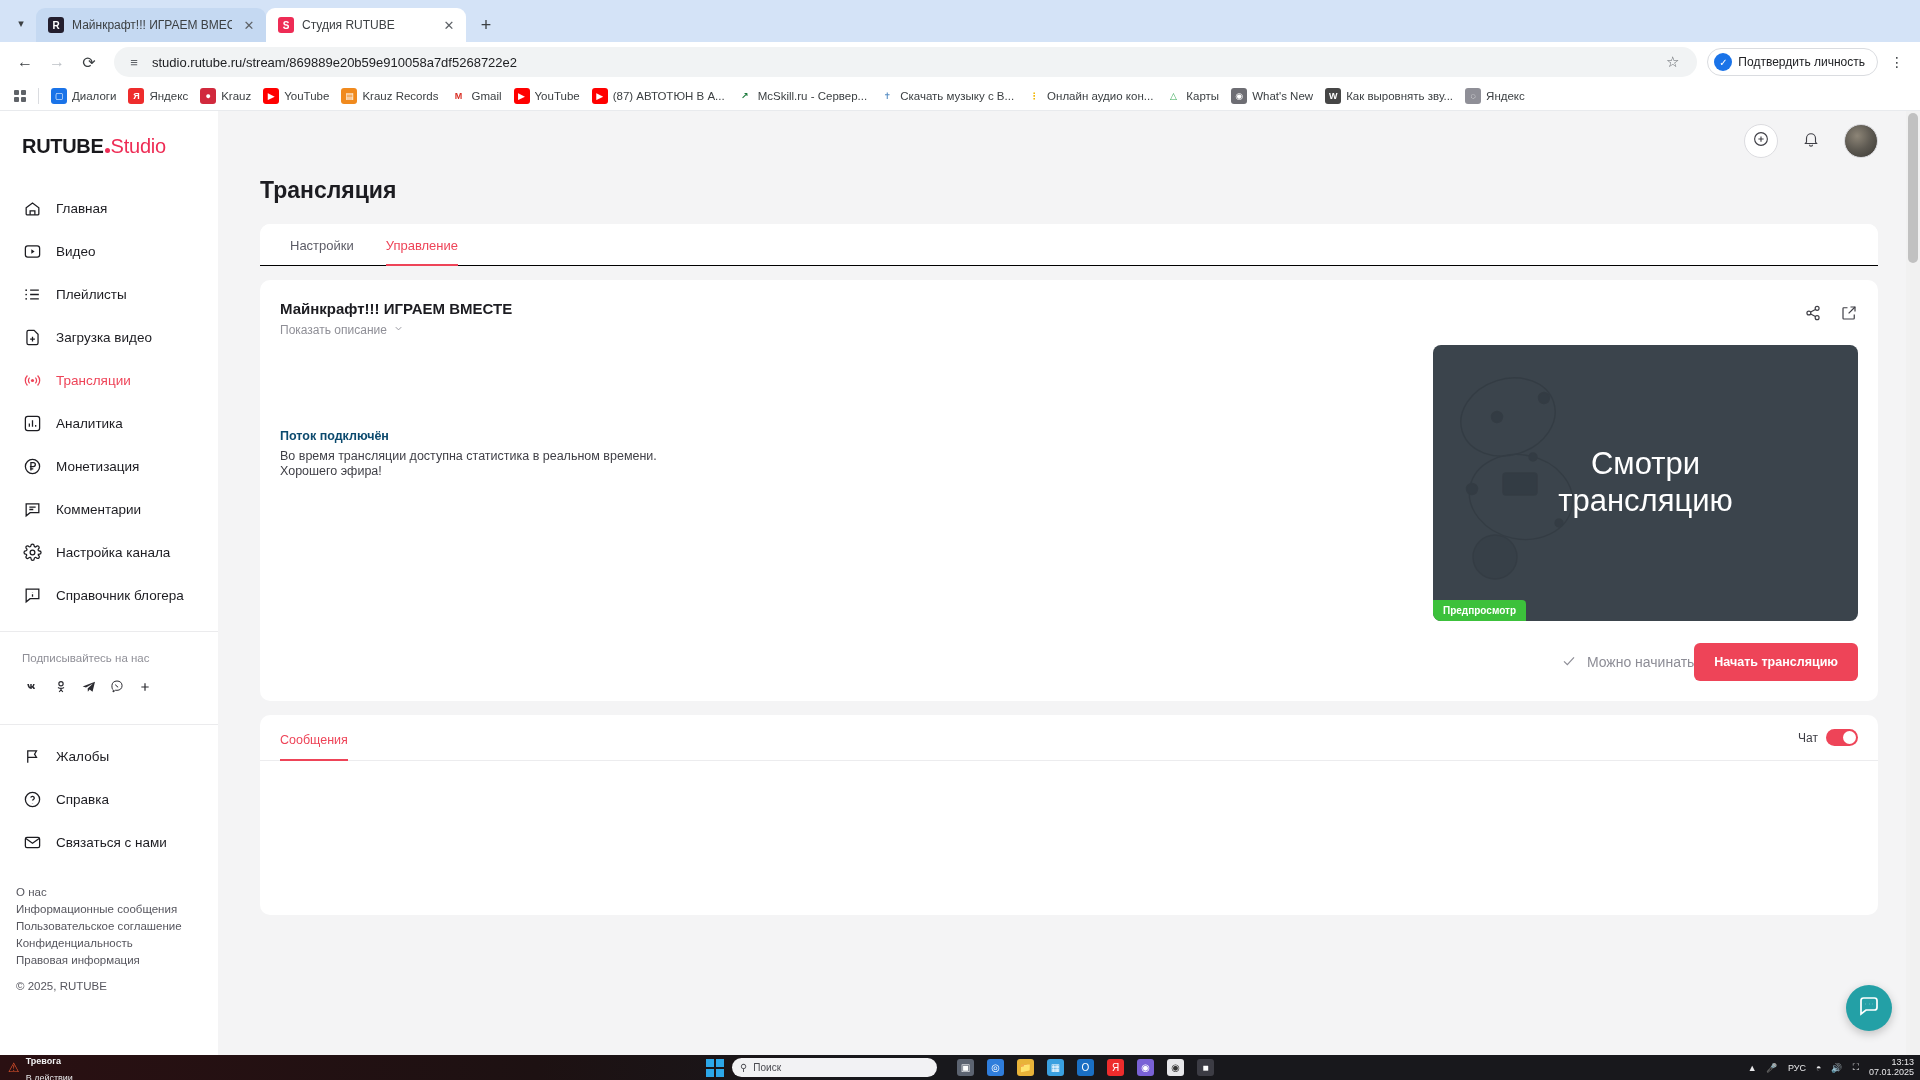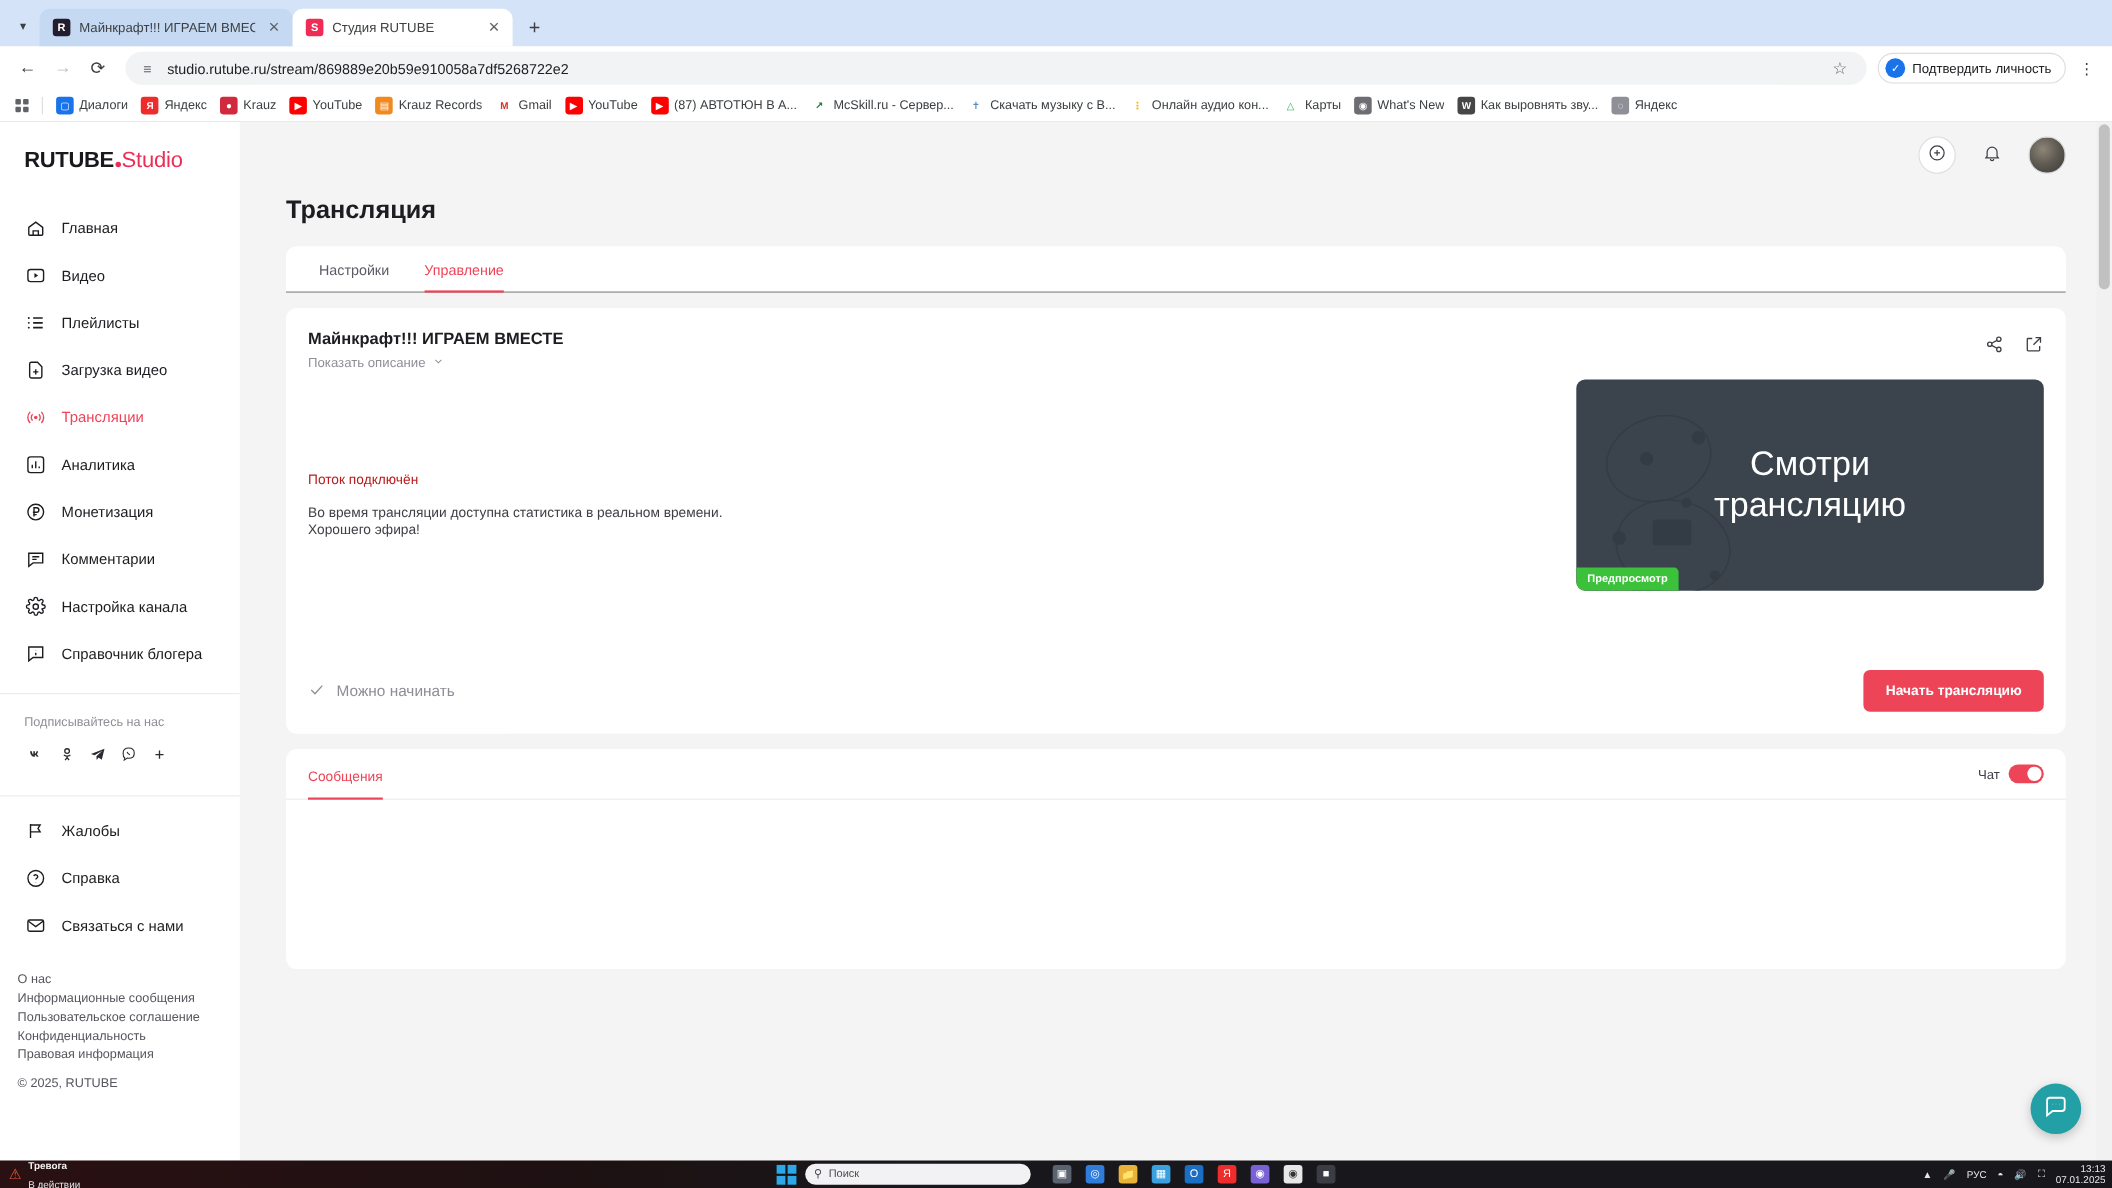--- a/index.html
+++ b/index.html
@@ -166,39 +166,39 @@
   .panel { background:#fff; border-radius: 10px; margin-top: 14px; padding: 20px 20px 0 20px;
     position:relative; }
   .panel-head { display:flex; justify-content:space-between; align-items:flex-start; }
   .stream-title { font-size: 15px; font-weight: 700; color:#1c1c21; }
   .show-desc { font-size: 12px; color:#8f8f97; margin-top: 6px; display:flex; align-items:center; gap:6px; }
   .head-actions { display:flex; gap: 18px; color:#3f3f46; padding-top:4px; }
   .head-actions svg { width:18px;height:18px; }
 
   .panel-body { display:flex; align-items:flex-start; gap: 0; min-height: 250px; }
   .status-col { flex:1 1 auto; padding-top: 92px; }
-  .status-head { font-size: 12.5px; font-weight:400; color:#b91c1c; margin-bottom: 16px; }
+  .status-head { font-size: 12.5px; font-weight:700; color:#0c4a6e; margin-bottom: 6px; }
   .status-line { font-size: 12.5px; color:#3f3f46; line-height: 1.2; }
 
   .preview {
-    width: 425px; flex:0 0 425px; height: 192px; border-radius: 8px;
+    width: 425px; flex:0 0 425px; height: 276px; border-radius: 8px;
     background:#3b444c; position:relative; overflow:hidden;
     display:flex; align-items:center; justify-content:center;
     margin-top: 8px;
   }
   .preview-deco { position:absolute; inset:0; opacity:0.55; }
   .preview-text { font-size: 31px; color:#fff; text-align:center; line-height: 1.18;
     font-weight: 400; position:relative; z-index:2; }
   .badge-preview {
     position:absolute; left:0; bottom:0; background:#3cc13b; color:#fff;
     font-size: 10px; font-weight:700; padding: 5px 10px; border-radius: 0 4px 0 4px; z-index:3;
   }
 
   .panel-foot {
-    display:flex; align-items:center; justify-content:space-between;
+    display:flex; align-items:center; justify-content:flex-end;
     padding: 22px 0 20px 0;
   }
   .ready { display:flex; align-items:center; gap: 10px; font-size: 14px; color:#8d8d96; }
   .ready svg { width:16px;height:16px; }
   .btn-start { background:#ee4458; color:#fff; font-size: 12.5px; font-weight:700;
     border:none; border-radius: 6px; padding: 12px 20px; }
 
   .chat-panel { background:#fff; border-radius: 10px; margin-top: 14px; height: 200px; }
   .chat-head { display:flex; align-items:center; justify-content:space-between;
     padding: 0 20px 0 20px; border-bottom: 1px solid #ececee; }

